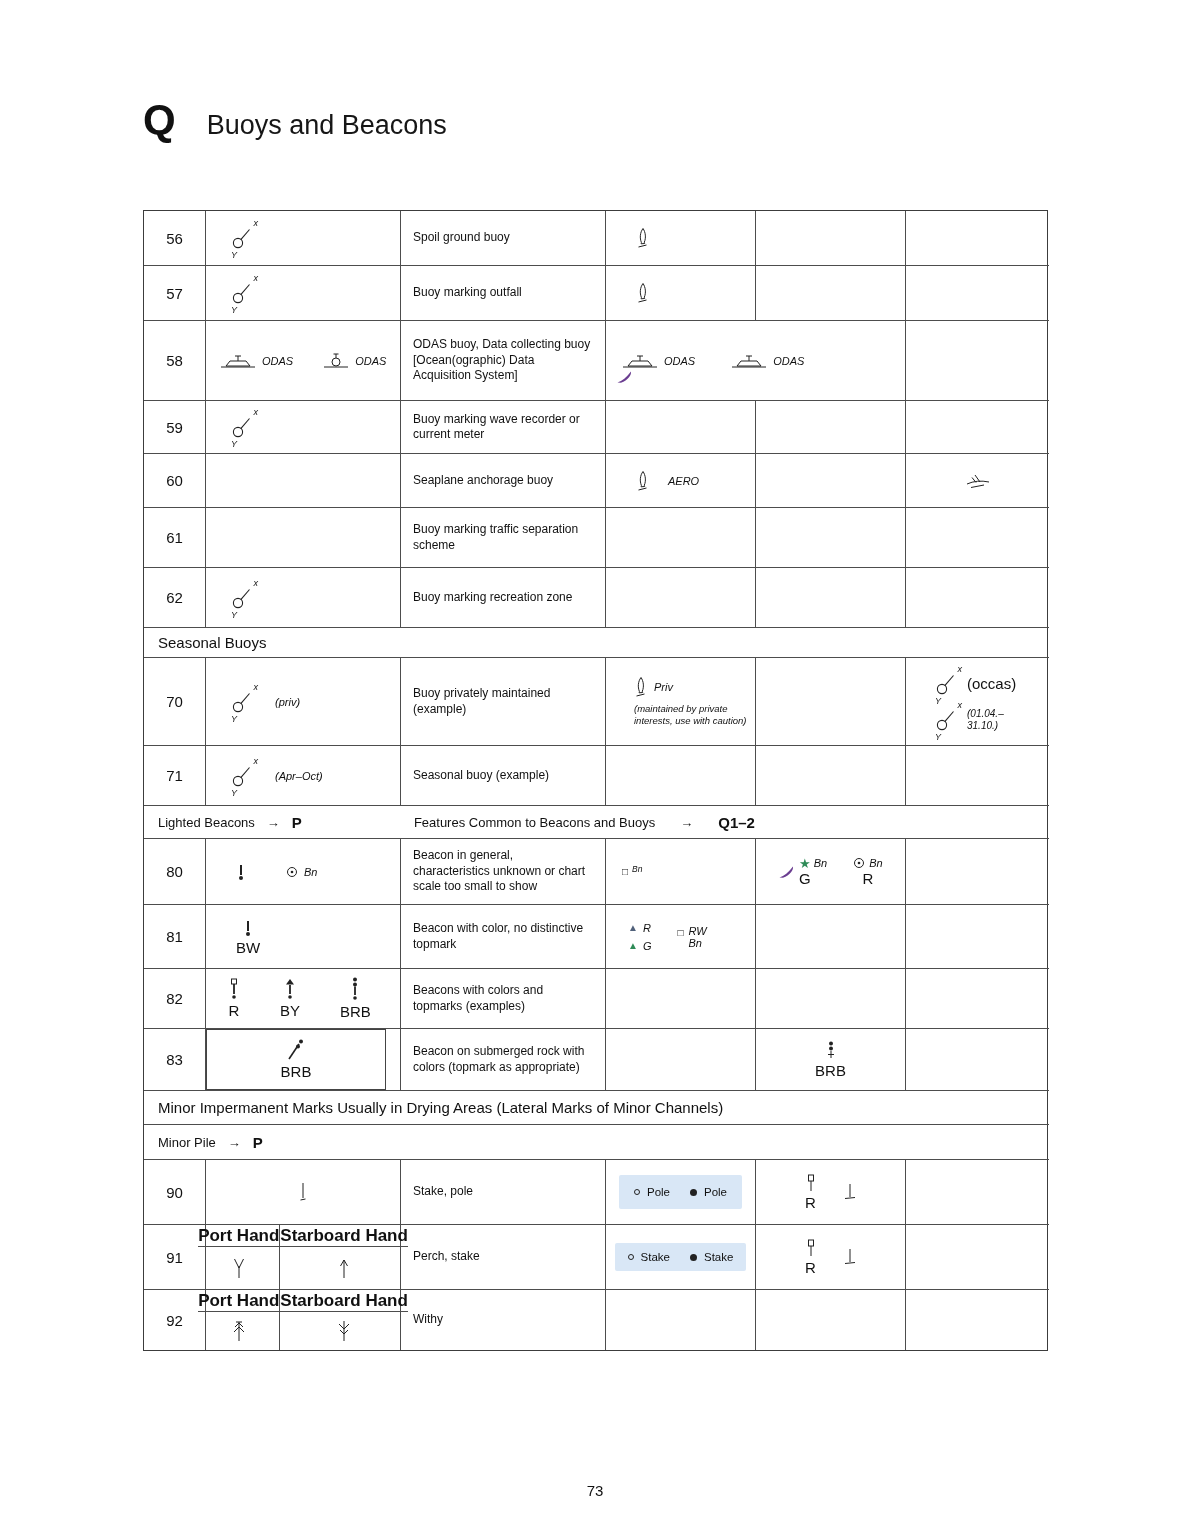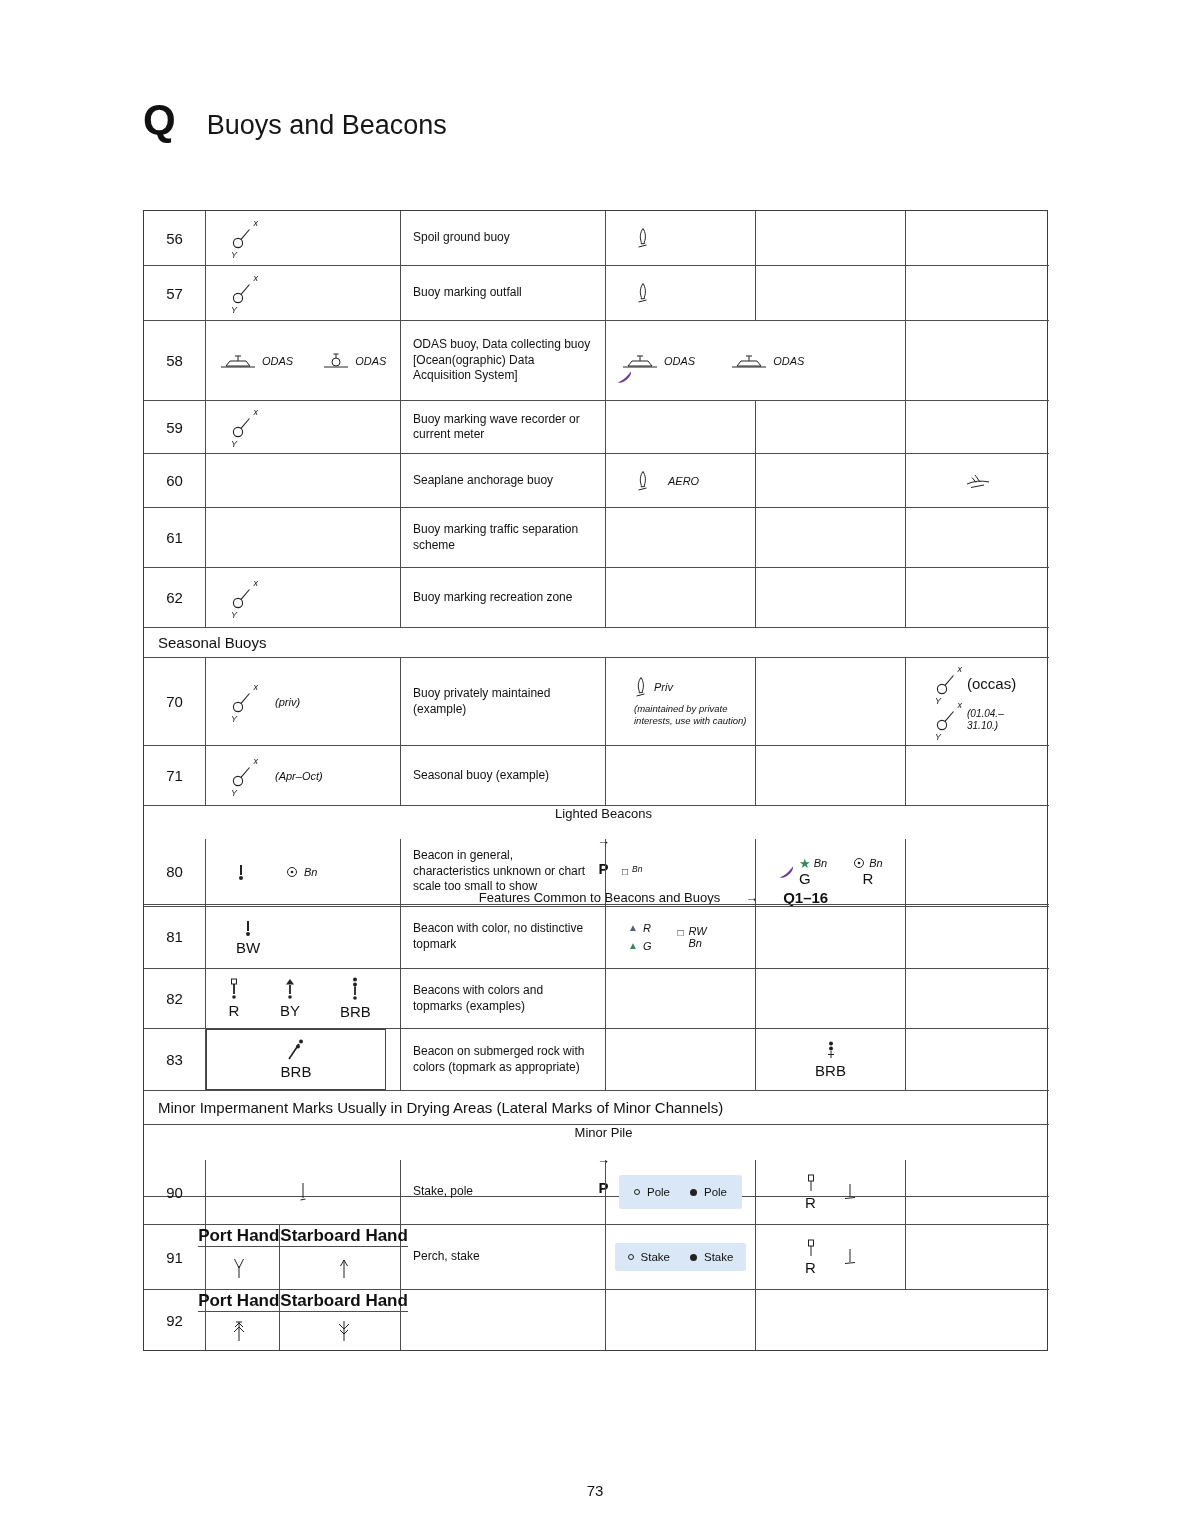--- a/index.html
+++ b/index.html
@@ -27,21 +27,21 @@
   .left { justify-content:flex-start; }
   .pad14{ padding-left:14px; } .pad16{ padding-left:16px; } .pad22{ padding-left:22px; }
   .pad24{ padding-left:24px; } .pad28{ padding-left:28px; } .pad30{ padding-left:30px; }
   .gap18{ gap:18px; } .gap26{ gap:26px; } .gap30{ gap:30px; } .gap36{ gap:36px; } .gap40{ gap:40px; }
 
   .sec { justify-content:flex-start; padding-left:14px; font-size:15px; }
   .sechdr { display:flex; align-items:center; justify-content:space-between; padding:0 12px 0 14px; font-size:15px; }
   .supp { font-size:12.5px; display:flex; gap:6px; align-items:baseline; }
   .supp .ref { font-style:italic; }
 
-  .refrow { justify-content:flex-start; padding-left:14px; font-size:13px; gap:12px;flex-direction:column; }
+  .refrow { justify-content:flex-start; padding-left:14px; font-size:13px; gap:12px; }
   .refbold { font-weight:bold; font-size:15px; }
   .arrow { font-size:13px; }
   .grp2 { margin-left:100px; display:flex; gap:25px; align-items:center; }
 
   
   .il  { font-style:italic; font-size:11px; white-space:nowrap; }
   .il9 { font-size:15px; }
   .note { font-style:italic; font-size:9.5px; line-height:1.25; width:118px; text-align:left; }
   .wrapsm { font-style:italic; font-size:10px; width:62px; line-height:1.2; }
   .vcol { display:flex; flex-direction:column; align-items:center; gap:2px; }
@@ -333,21 +333,21 @@
 
 
     <div class="row" style="height:33px">
       <div class="c span6 refrow">
         <span>Lighted Beacons</span>
         <span class="arrow">→</span>
         <span class="refbold">P</span>
         <span class="grp2">
           <span>Features Common to Beacons and Buoys</span>
           <span class="arrow">→</span>
-          <span class="refbold">Q1–16</span>
+          <span class="refbold">Q1–2</span>
         </span>
       </div>
     </div>
 
     <div class="row" style="height:66px">
       <div class="c num">80</div>
       <div class="c left pad30 gap40">
         <svg viewBox="0 0 10 20" width="10" height="20">
             <line x1="5" y1="3" x2="5" y2="13" stroke="#222" stroke-width="2"></line>
             <circle cx="5" cy="16" r="2" fill="#222"></circle>
@@ -608,20 +608,21 @@
         <span class="ss">
           <svg viewBox="0 0 18 24" width="18" height="24">
               <line x1="9" y1="22" x2="9" y2="2" stroke="#222"></line>
               <line x1="9" y1="10" x2="4" y2="5" stroke="#222"></line>
               <line x1="9" y1="10" x2="14" y2="5" stroke="#222"></line>
               <line x1="9" y1="15" x2="5" y2="11" stroke="#222"></line>
               <line x1="9" y1="15" x2="13" y2="11" stroke="#222"></line>
             </svg>
         </span>
       </div>
+      <div class="c desc">Withy</div>
       <div class="c"></div>
       <div class="c"></div>
       <div class="c"></div>
     </div>
 
   </div>
 
   <div class="footer">73</div>
 
 </div>

